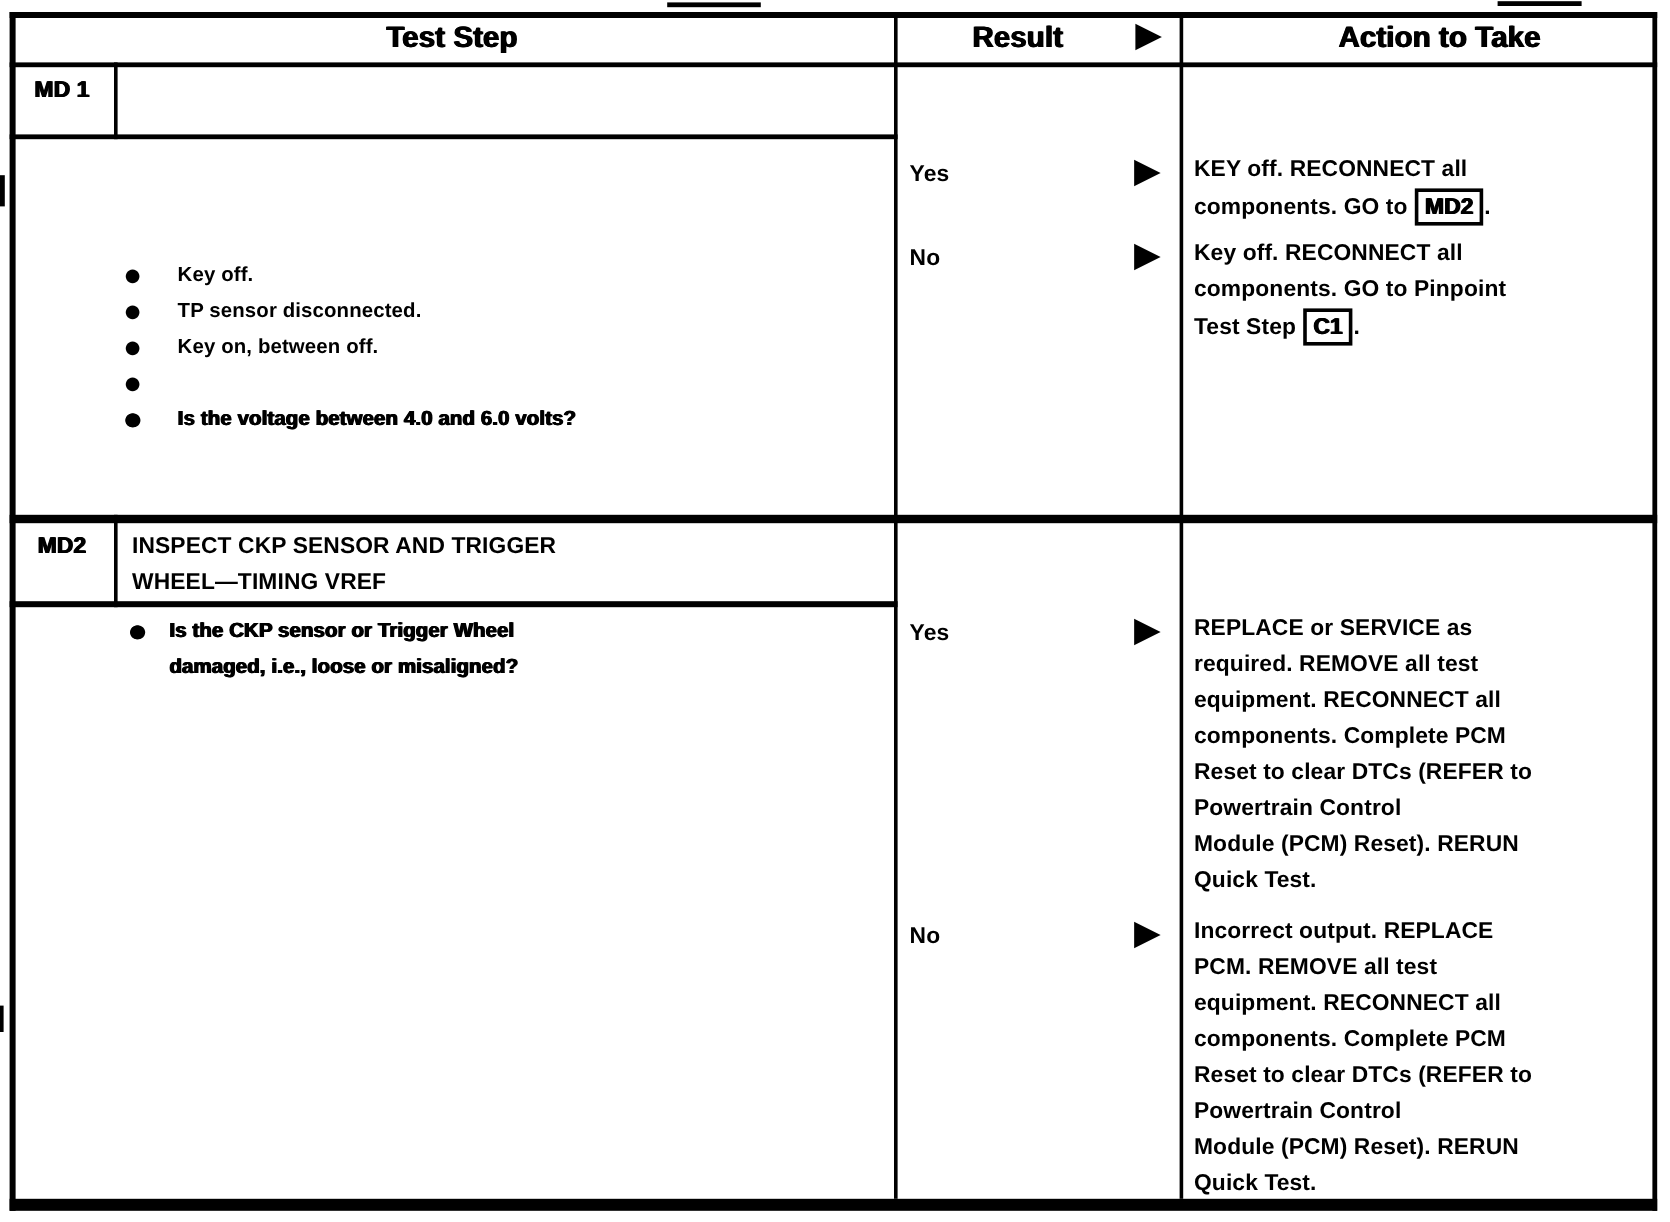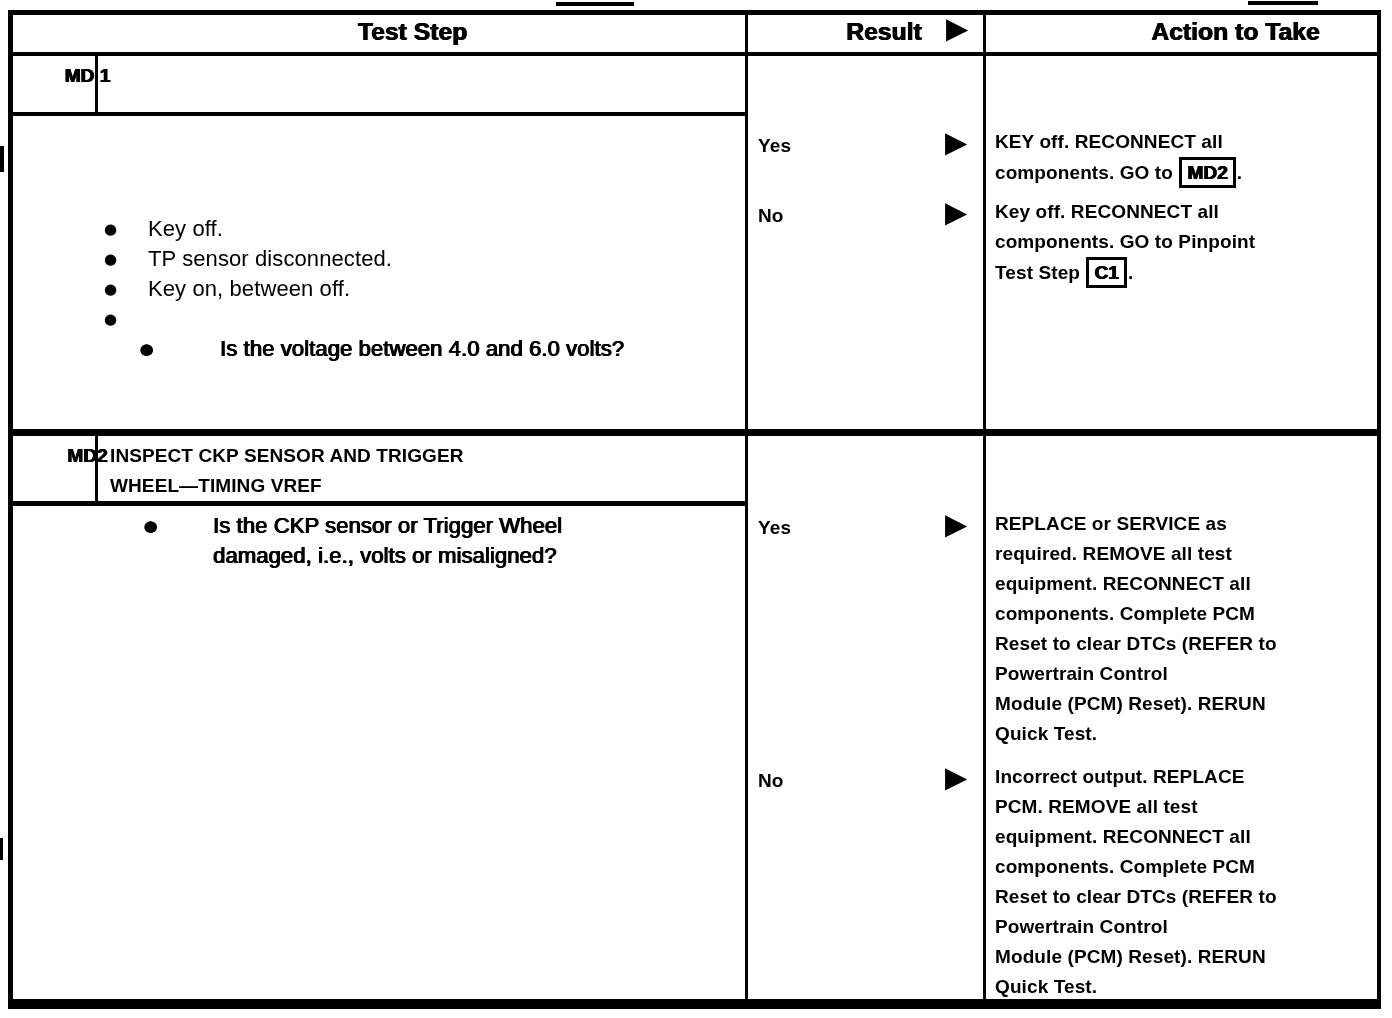--- a/index.html
+++ b/index.html
@@ -30,21 +30,20 @@
     line-height: 30px;
     white-space: pre;
     color: #000000;
     letter-spacing: 0.1px;
   }
   .ctr { text-align: center; }
   .hdr { font-size: 24.5px; }
   
   .q {
     text-shadow: 0.8px 0 0 currentColor, -0.4px 0 0 currentColor;
-    padding-left: 36px;
   }
   .arrow {
     position: absolute;
     font-family: "DejaVu Sans", "Liberation Sans", sans-serif;
     font-size: 29px;
     line-height: 30px;
     font-weight: bold;
   }
   .bullets {
     position: absolute;
@@ -60,22 +59,22 @@
   }
   .blt {
     flex: 0 0 44px;
     font-family: "DejaVu Sans", "Liberation Sans", sans-serif;
     font-size: 15px;
     line-height: 30px;
     font-weight: bold;
   }
   .blt2 { flex-basis: 33px; }
   .btx {
-    font-weight: normal;
-    font-size: 22px;
+    font-weight: bold;
+    font-size: 17px;
     line-height: 30px;
     white-space: pre;
     letter-spacing: 0.1px;
   }
   .refbox {
     display: inline-block;
     border: 3px solid #000000;
     padding: 0 5px;
     line-height: 25px;
     margin: 0 1px;
@@ -149,21 +148,21 @@
 Test Step </span><span class="refbox q">C1</span><span>.</span></div>
 
   <div class="t q ctr" style="left:8px;  top:441px; width:87px;">MD2</div>
   <div class="t" style="left:110px;top:441px;">INSPECT CKP SENSOR AND TRIGGER
 WHEEL—TIMING VREF</div>
 
   <ul class="bullets" style="left:108px; top:511px; width:620px;">
     <li>
         <span class="blt blt2 q">●</span>
         <span class="btx q">Is the CKP sensor or Trigger Wheel
-damaged, i.e., volts or misaligned?</span>
+damaged, i.e., loose or misaligned?</span>
       </li>
   </ul>
 
   <div class="t" style="left:758px; top:513px;">Yes</div>
   <span class="arrow" style="left:945px; top:509px;">▶</span>
   <div class="t" style="left:995px; top:509px; width:390px;">REPLACE or SERVICE as
 required. REMOVE all test
 equipment. RECONNECT all
 components. Complete PCM
 Reset to clear DTCs (REFER to

